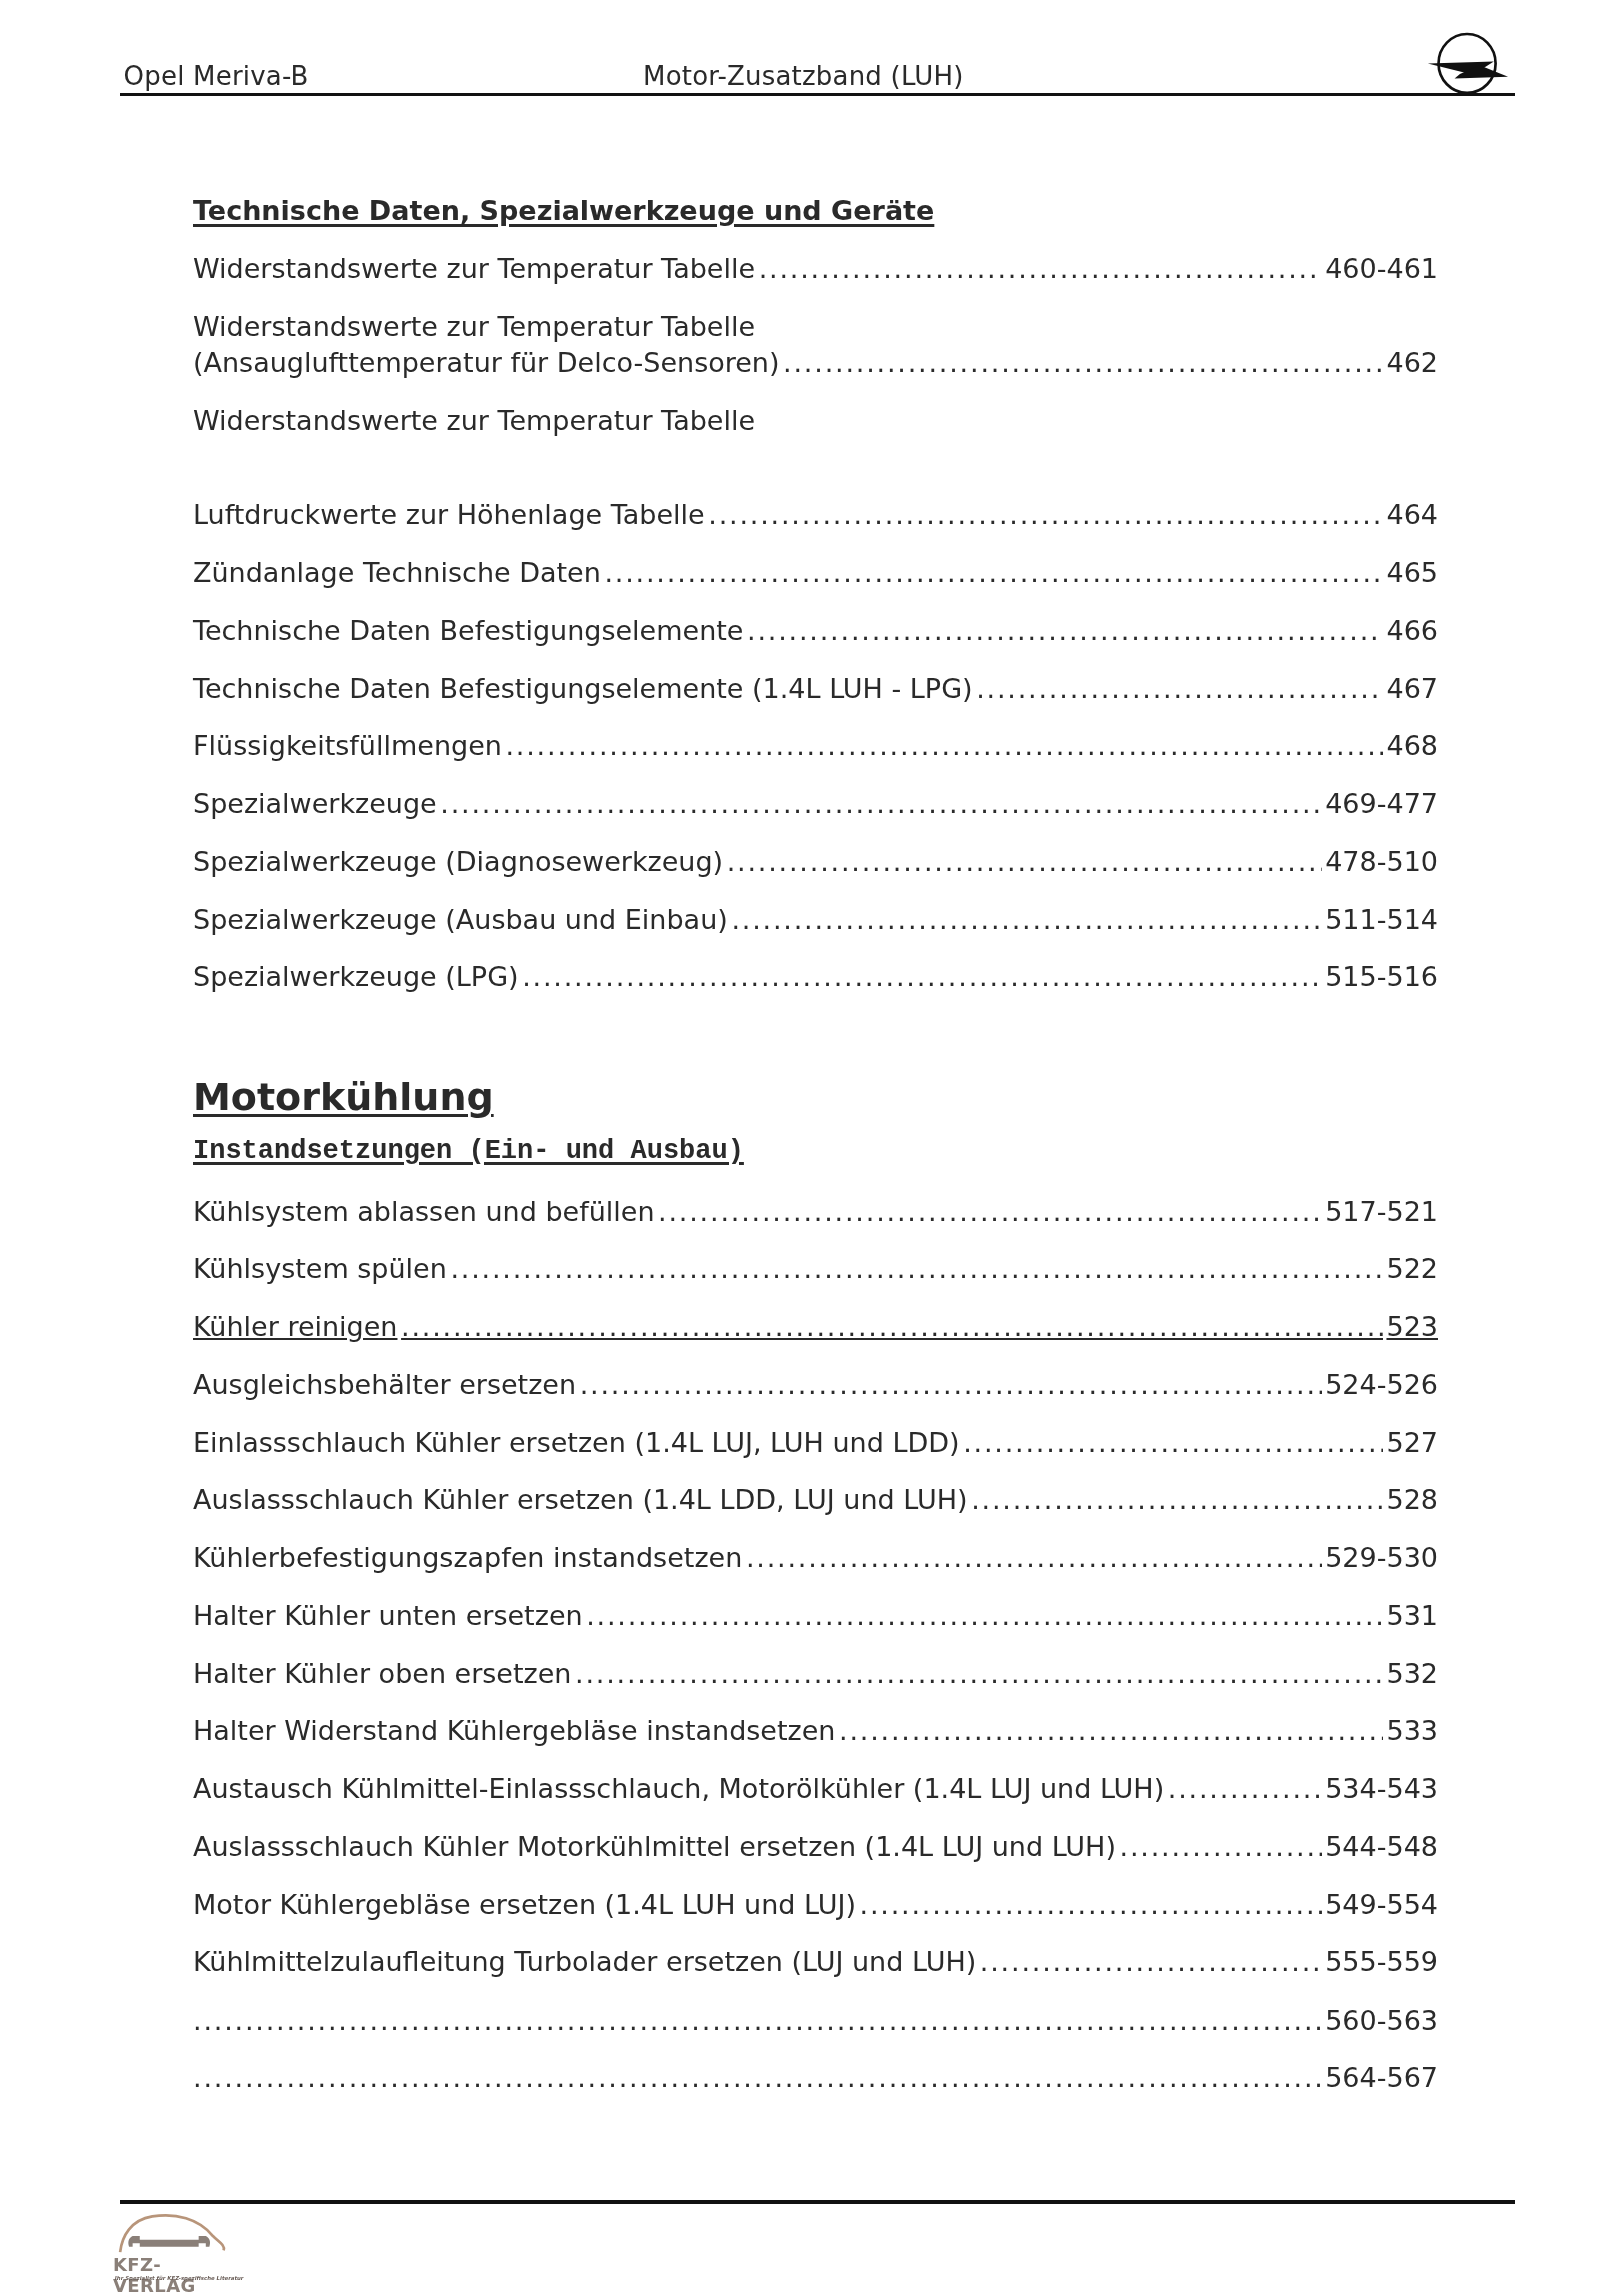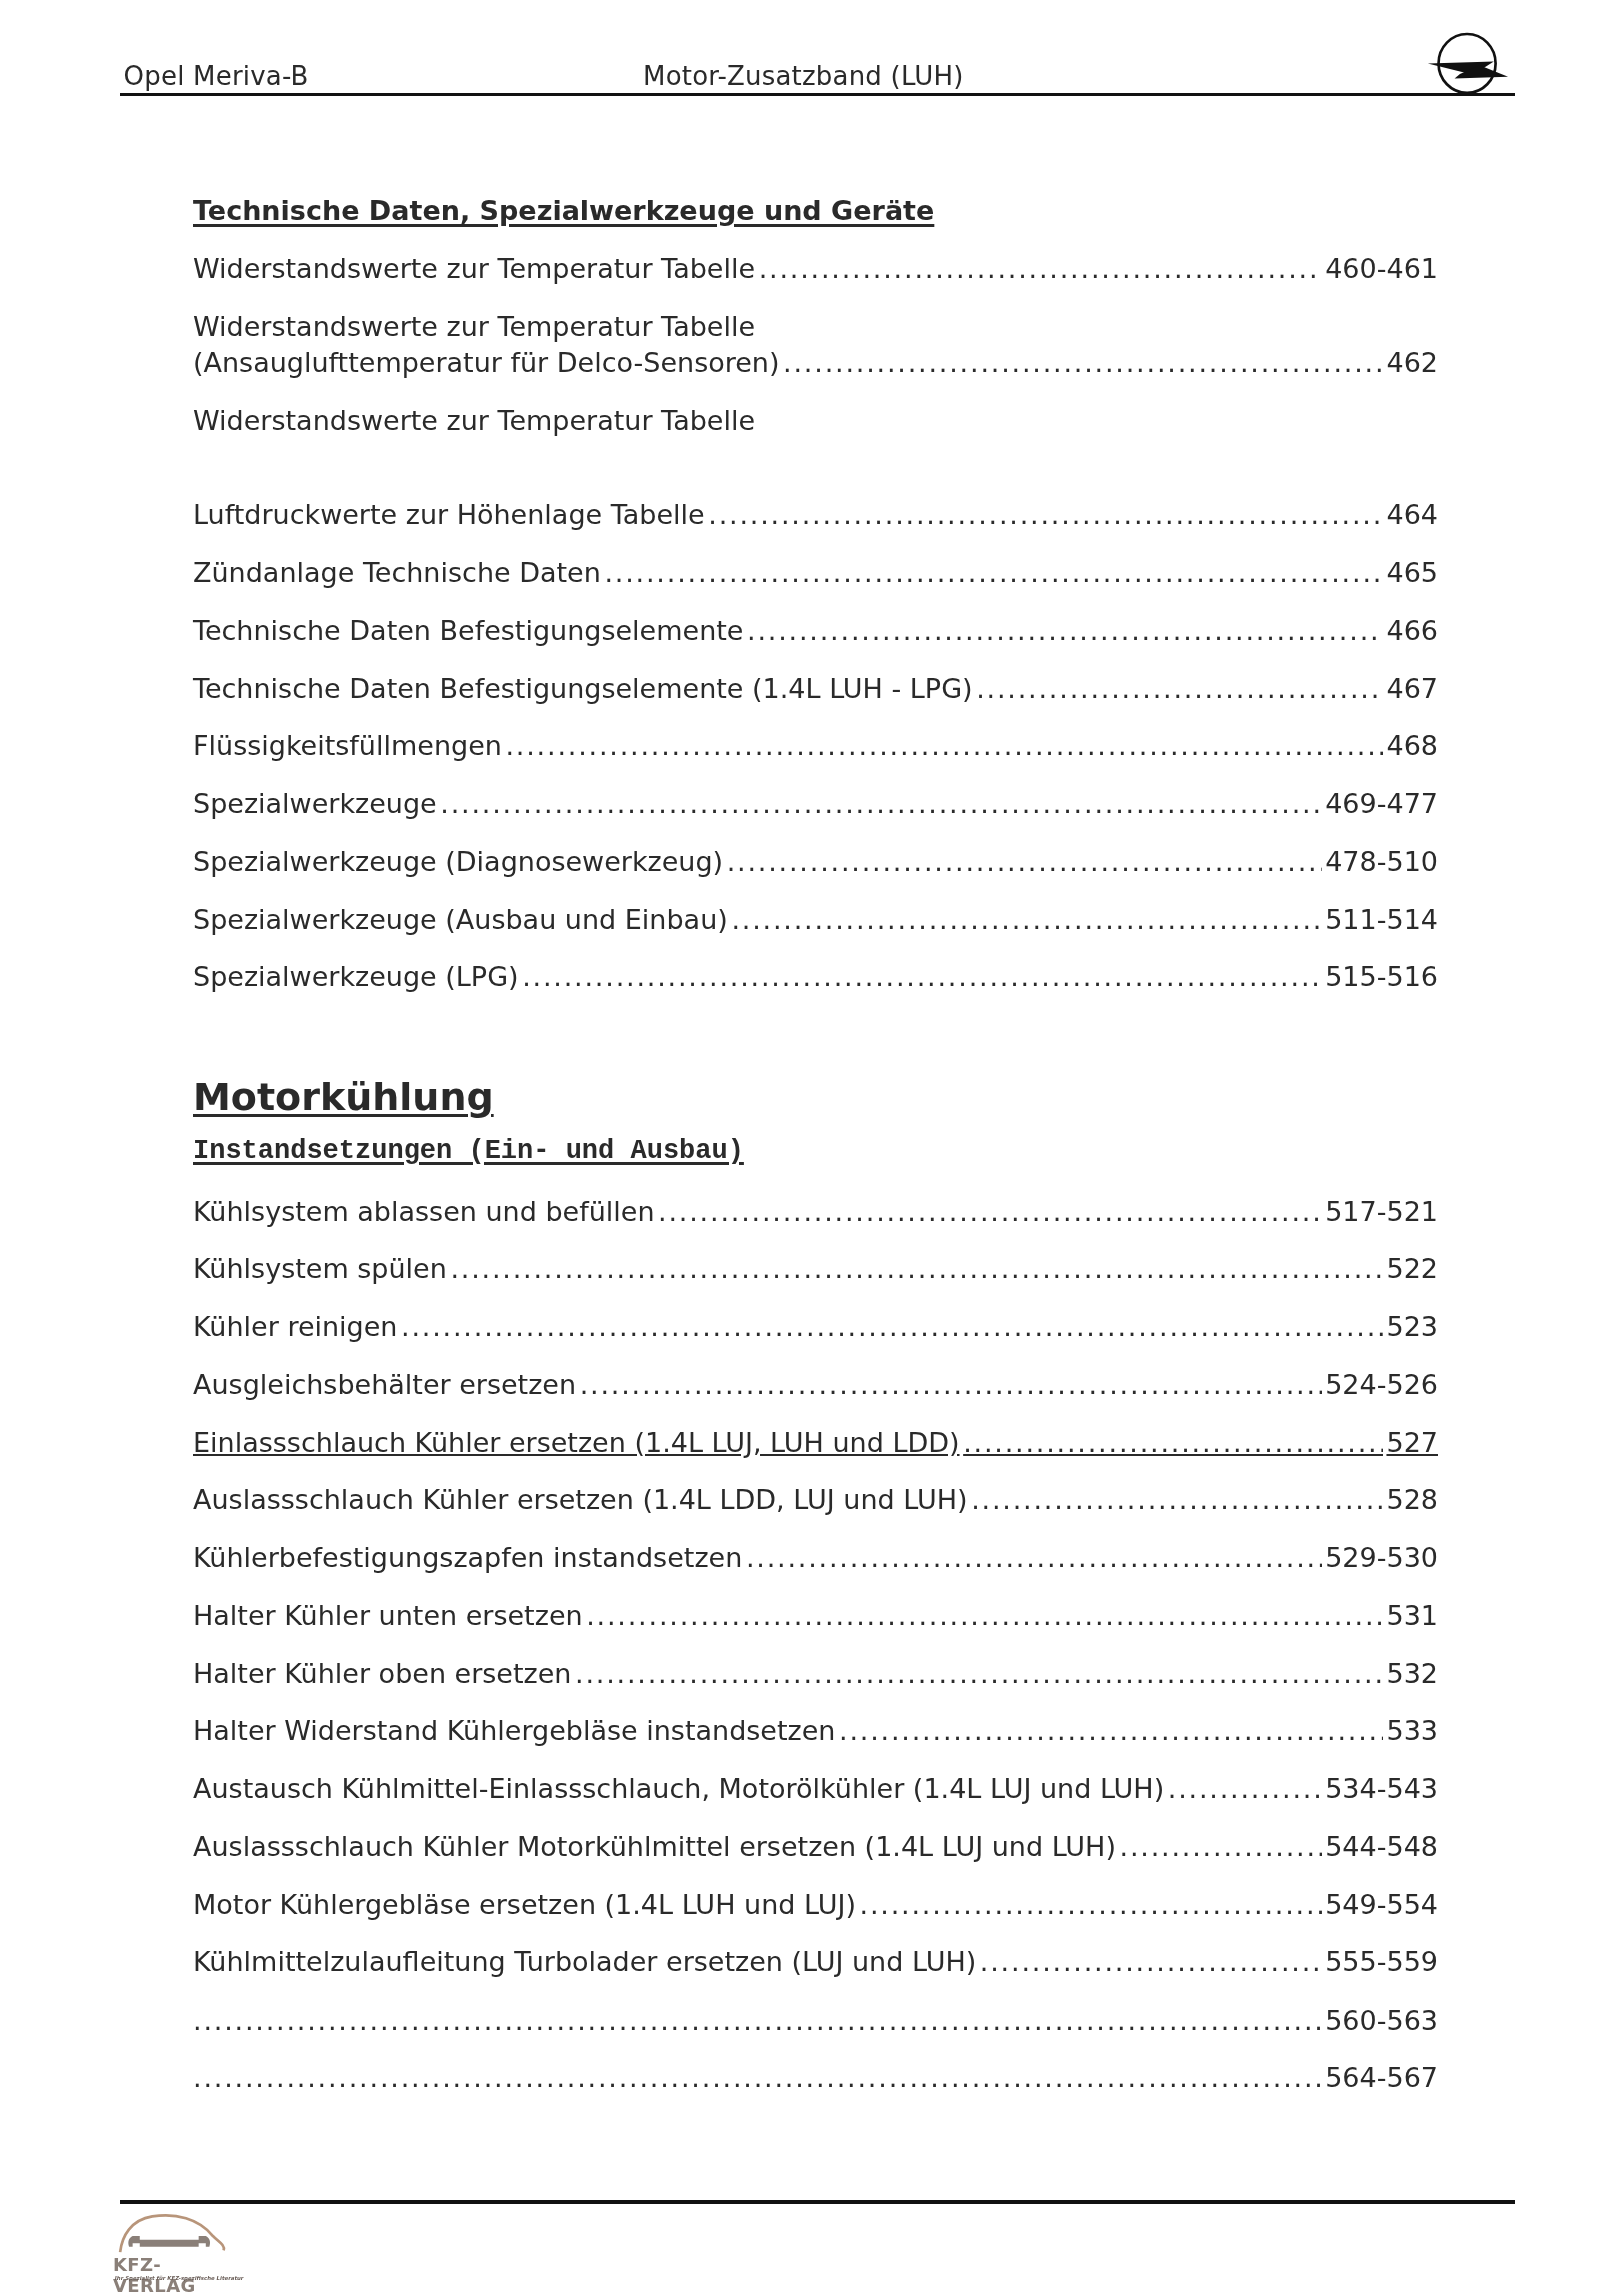--- a/index.html
+++ b/index.html
@@ -264,37 +264,37 @@
   </div>
 
   <div class="toc-entry" style="top:1251px;">
     <div class="row">
       <span class="label">Kühlsystem spülen</span>
       <span class="leader"></span>
       <span class="page">522</span>
     </div>
   </div>
 
-  <div class="toc-entry" style="top:1309px;">
+  <div class="toc-entry" style="top:1309px;text-decoration:underline;">
     <div class="row">
       <span class="label">Kühler reinigen</span>
       <span class="leader"></span>
       <span class="page">523</span>
     </div>
   </div>
 
   <div class="toc-entry" style="top:1367px;">
     <div class="row">
       <span class="label">Ausgleichsbehälter ersetzen</span>
       <span class="leader"></span>
       <span class="page">524-526</span>
     </div>
   </div>
 
-  <div class="toc-entry" style="top:1425px;text-decoration:underline;">
+  <div class="toc-entry" style="top:1425px;">
     <div class="row">
       <span class="label">Einlassschlauch Kühler ersetzen (1.4L LUJ, LUH und LDD)</span>
       <span class="leader"></span>
       <span class="page">527</span>
     </div>
   </div>
 
   <div class="toc-entry" style="top:1482px;">
     <div class="row">
       <span class="label">Auslassschlauch Kühler ersetzen (1.4L LDD, LUJ und LUH)</span>

